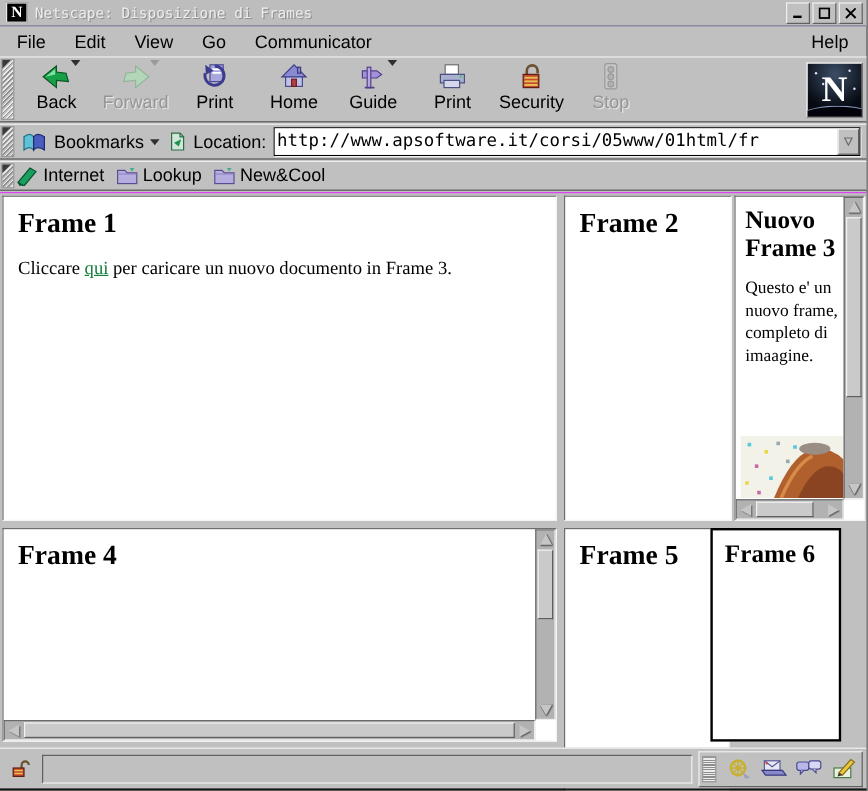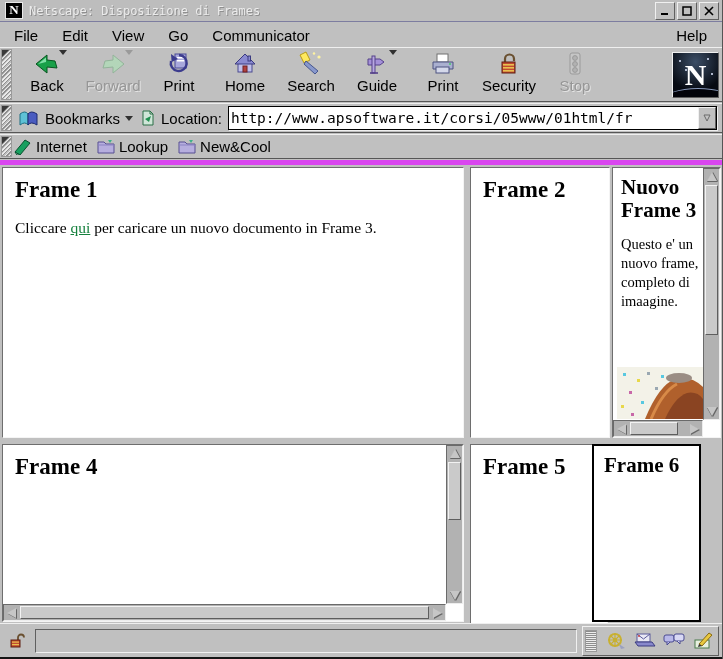--- a/index.html
+++ b/index.html
@@ -63,21 +63,21 @@
   .url-wrap{flex:1;height:22px;background:#fff;border:1px solid #000;box-shadow:1px 1px 0 #efefef;display:flex;align-items:stretch;margin-right:6px;}
   .url-input{flex:1;border:0;outline:none;background:#fff;font-family:"DejaVu Sans Mono",monospace;font-size:14.5px;padding:0 2px;color:#000;}
   .url-drop{width:16px;background:#c0c0c0;display:flex;align-items:center;justify-content:center;}
 
   
   .personalbar{top:134px;height:25px;}
   .pers-item{display:flex;align-items:center;gap:4px;font-size:15px;margin-right:10px;}
 
   
   .content{position:absolute;left:0;top:160px;width:723px;height:462px;background:#c0c0c0;
-    border-top:5px solid #d946ef;box-sizing:border-box;padding-left:28px;}
+    border-top:1px solid #d946ef;box-sizing:border-box;padding-left:28px;}
   .fcell{position:absolute;background:#fff;border-top:1px solid #6e6e6e;border-left:1px solid #6e6e6e;
     border-bottom:1px solid #f4f4f4;border-right:1px solid #f4f4f4;box-sizing:border-box;overflow:hidden;
     font-family:"Liberation Serif",serif;color:#000;}
   .f1{left:2px;top:2px;width:462px;height:271px;}
   .f2{left:470px;top:2px;width:140px;height:271px;}
   .f3{left:612px;top:2px;width:109px;height:271px;}
   .f4{left:2px;top:279px;width:462px;height:178px;}
   .f5{left:470px;top:279px;width:138px;height:224px;}
   .f6{left:592px;top:279px;width:109px;height:178px;border:2px solid #000;}
   .fh1{font-size:23px;font-weight:bold;margin:10px 0 0 12px;line-height:1.08;}
@@ -191,31 +191,20 @@
       <svg width="26" height="26" viewBox="0 0 26 26">
           <rect x="6" y="12" width="14" height="9" fill="#c0c0ea" stroke="#4a4a90"></rect>
           <path d="M3 13 L13 3 L23 13 Z" fill="#8a8ad0" stroke="#3a3a80"></path>
           <rect x="11" y="15" width="4" height="6" fill="#b04040" stroke="#702020"></rect>
           <rect x="16" y="5" width="2.5" height="5" fill="#8a8ad0" stroke="#3a3a80"></rect>
         </svg>
     </span>
     <span class="lbl">Home</span>
   </div>
 
-  <div class="tbtn">
-    <span class="icon">
-      <svg width="26" height="26" viewBox="0 0 26 26">
-          <path d="M2 4 L8 1 L12 9 L6 12 Z" fill="#ffe95e" stroke="#b89a1a"></path>
-          <path d="M8 10 L20 20 L17 23 L6 13 Z" fill="#8898cc" stroke="#46568e"></path>
-          <circle cx="21" cy="6" r="1.6" fill="#fff3a0"></circle>
-          <circle cx="16" cy="2.5" r="1.2" fill="#fff3a0"></circle>
-        </svg>
-    </span>
-    <span class="lbl">Search</span>
-  </div>
 
   <div class="tbtn">
     <span class="icon">
       <svg width="26" height="26" viewBox="0 0 26 26">
           <path d="M4 8 h12 l4 3 l-4 3 h-12 Z" fill="#a490d8" stroke="#54408a"></path>
           <rect x="8" y="5" width="3" height="17" fill="#b8a8e0" stroke="#54408a"></rect>
           <path d="M6 22 h8" stroke="#54408a" stroke-width="1.6"></path>
         </svg>
       <span class="dd-tri"></span>
     </span>

